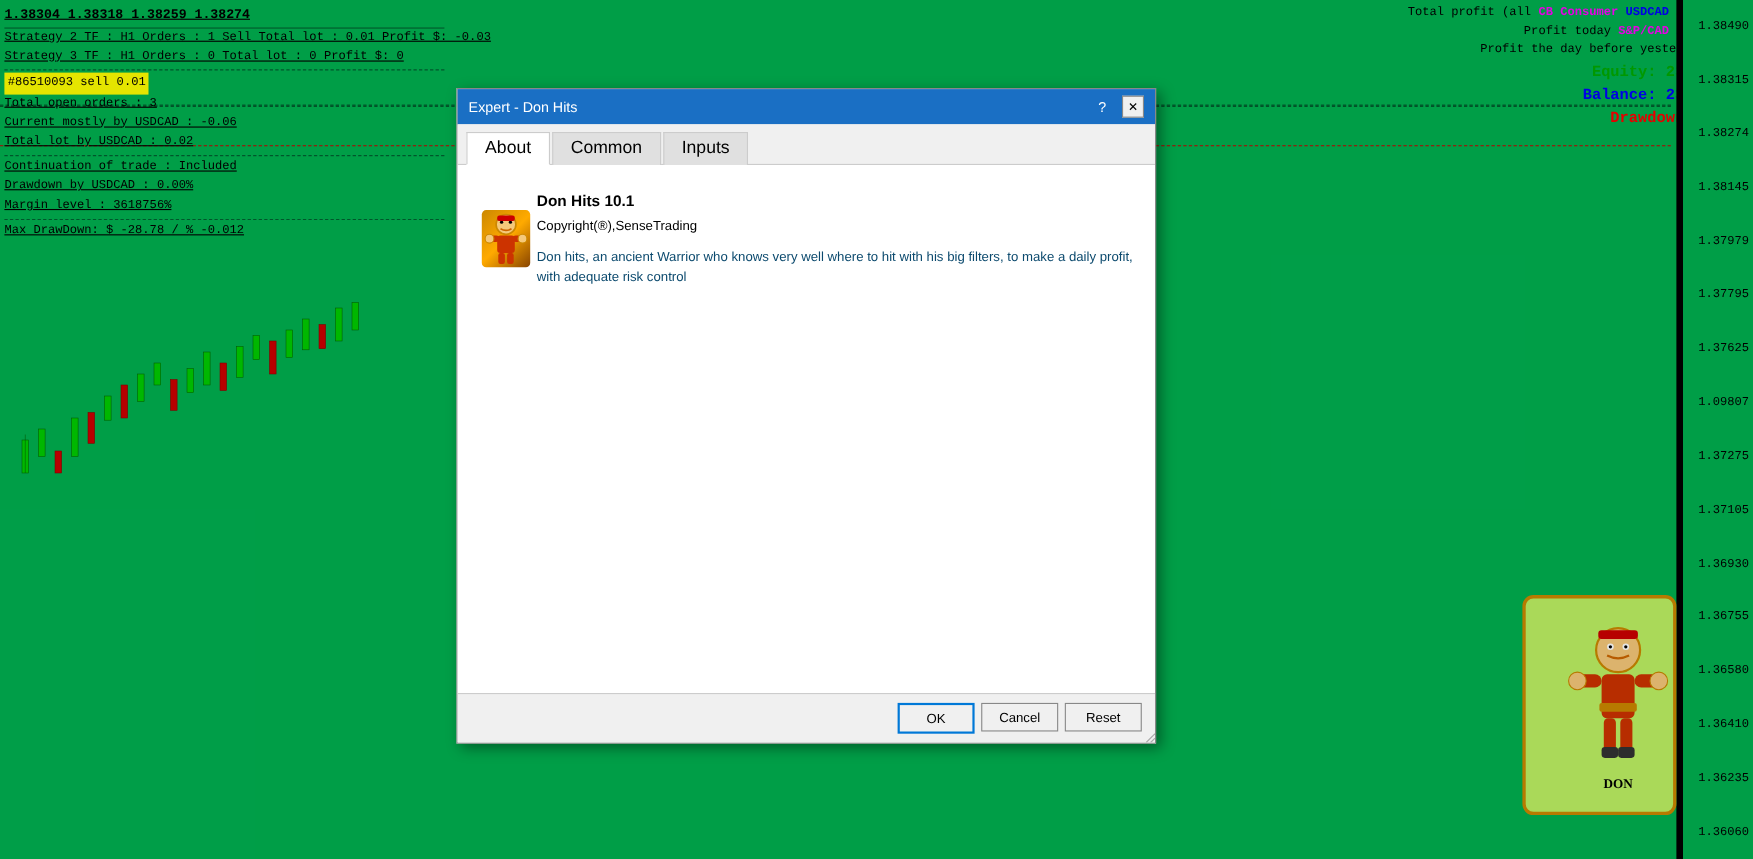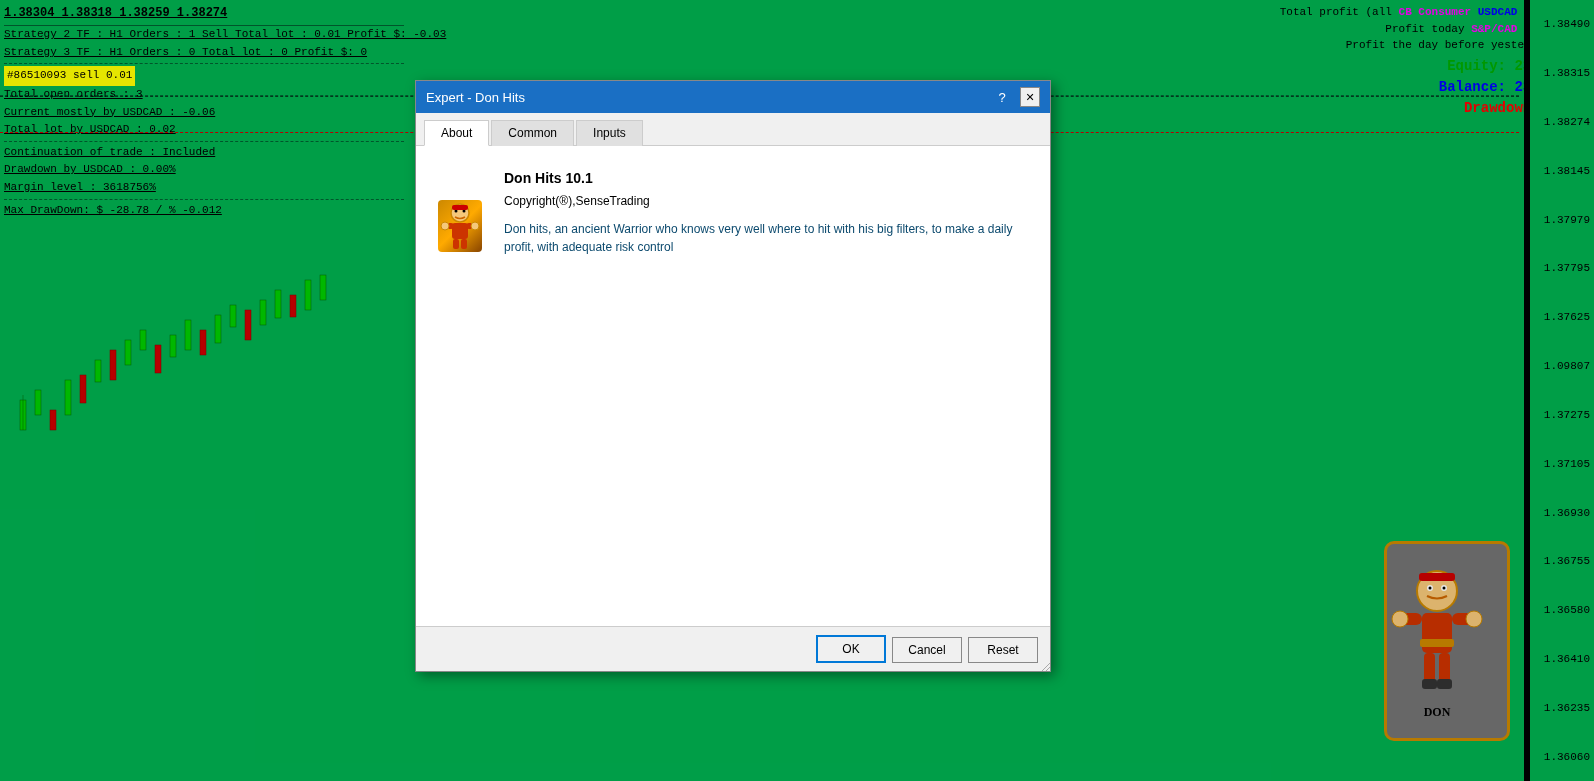--- a/index.html
+++ b/index.html
@@ -85,28 +85,28 @@
     
     .mascot {
       position: absolute;
       bottom: 40px;
       right: 80px;
       width: 130px;
       height: 200px;
     }
 
     .mascot-inner {
-      width: 126px;
+      width: 140px;
       height: 200px;
-      background: #737373;
+      background: #bef264;
       border: 3px solid #cc8800;
       border-radius: 10px;
       display: flex;
       align-items: center;
-      justify-content: flex-start;
+      justify-content: flex-end;
       position: relative;
       overflow: hidden;
     }
 
     
     .modal-overlay {
       position: absolute;
       inset: 0;
       background: rgba(0,0,0,0.1);
       z-index: 10;
@@ -181,43 +181,43 @@
       padding: 6px 0 0 8px;
       gap: 0;
     }
 
     .tab {
       padding: 5px 16px;
       border: 1px solid #ccc;
       border-bottom: none;
       background: #e0e0e0;
       cursor: pointer;
-      font-size: 12px;
+      font-size: 16px;
       margin-right: 2px;
       position: relative;
       top: 1px;
     }
 
     .tab.active {
       background: #fff;
       border-bottom: 1px solid #fff;
       z-index: 1;
     }
 
     
     .dialog-content {
       background: #fff;
       padding: 24px 20px;
       min-height: 480px;
     }
 
     .about-section {
       display: flex;
-      gap: 20px;
-      align-items: flex-end;
+      gap: 4px;
+      align-items: center;
     }
 
     .about-icon {
       width: 48px;
       height: 60px;
       flex-shrink: 0;
       display: flex;
       align-items: center;
       justify-content: center;
     }
@@ -258,21 +258,21 @@
     }
 
     
     .dialog-footer {
       background: #f0f0f0;
       border-top: 1px solid #ccc;
       padding: 8px 12px;
       display: flex;
       justify-content: flex-end;
       gap: 6px;
-      align-items: flex-end;
+      align-items: flex-start;
     }
 
     .footer-btn {
       min-width: 70px;
       padding: 5px 14px;
       border: 1px solid #888;
       background: #f0f0f0;
       cursor: pointer;
       font-size: 12px;
       font-family: 'Segoe UI', Arial, sans-serif;

